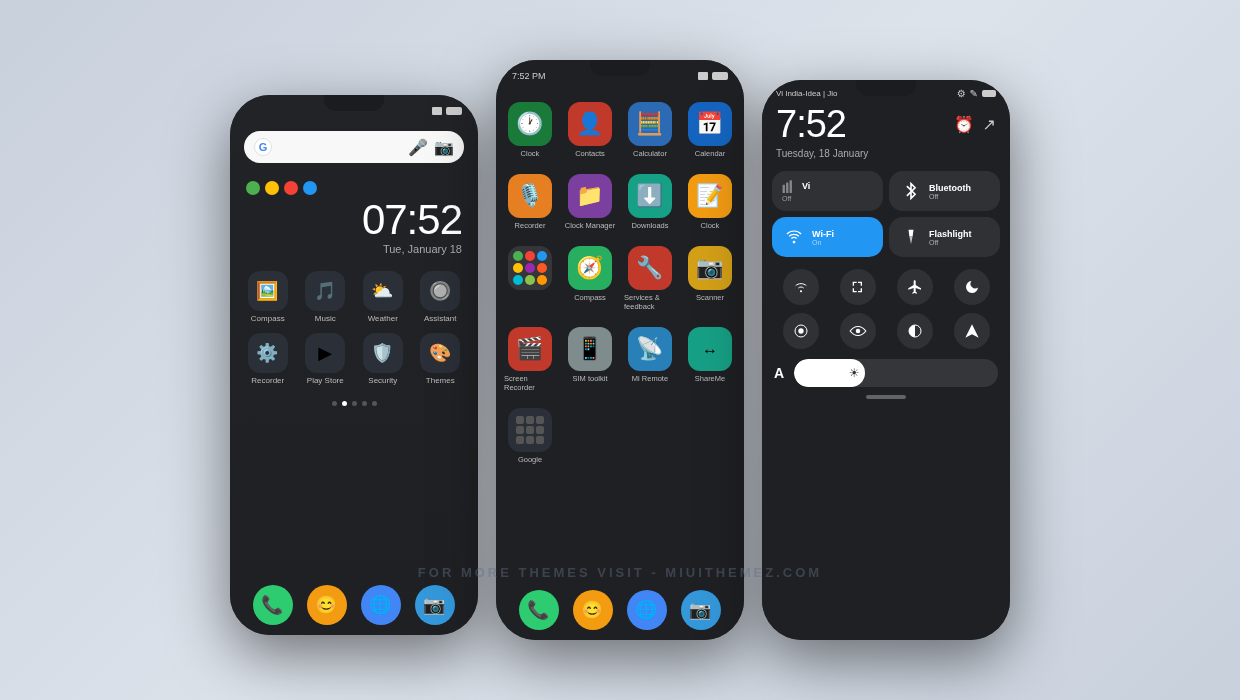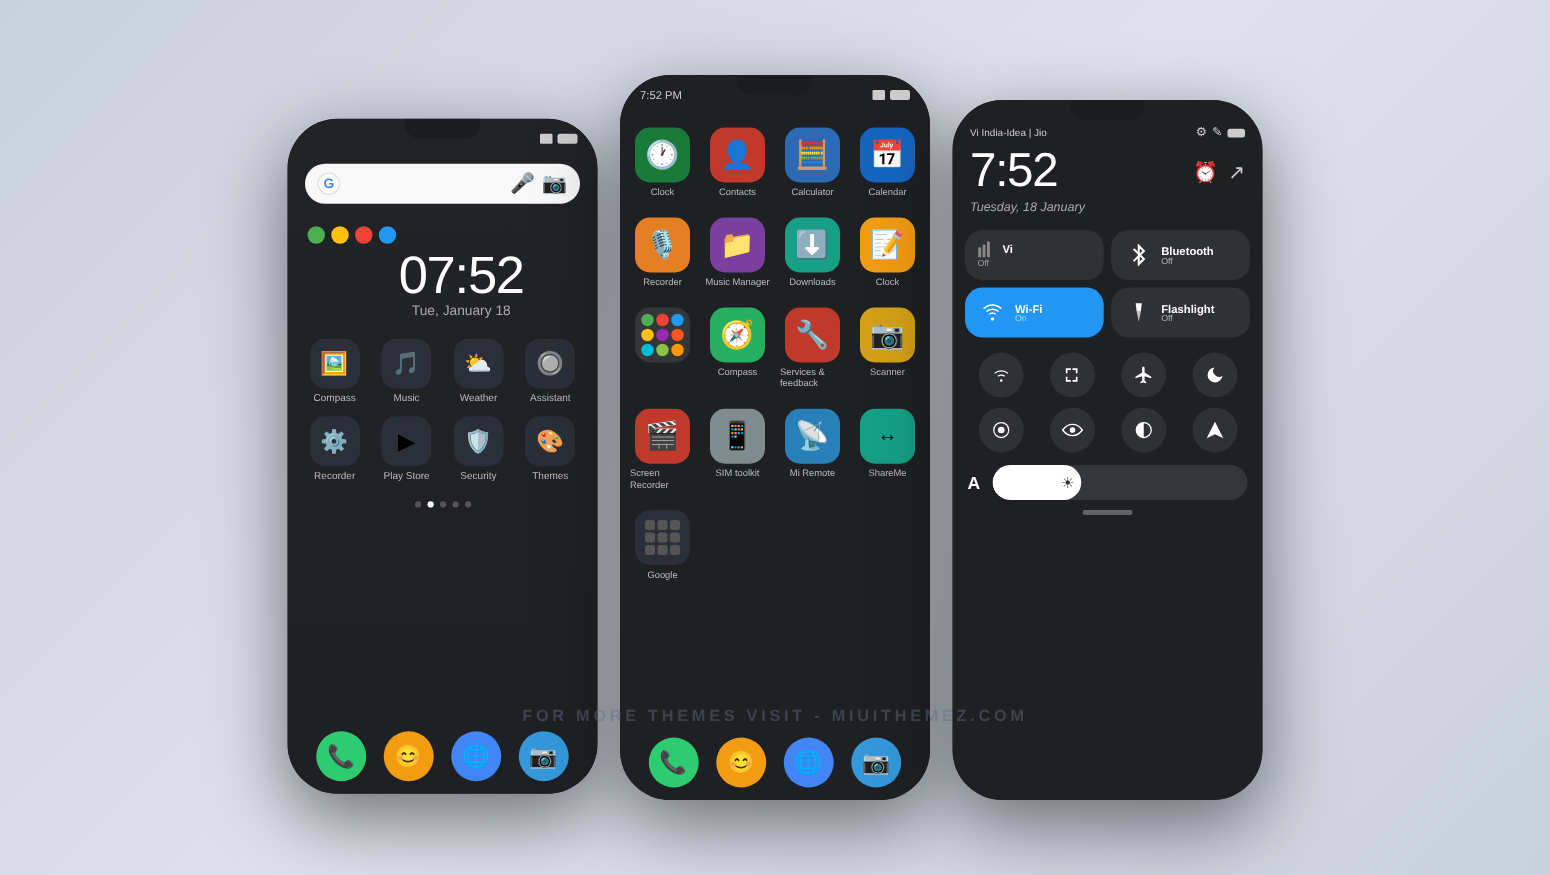--- a/index.html
+++ b/index.html
@@ -127,21 +127,21 @@
       flex-shrink: 0;
     }
 
     .search-bar-spacer { flex: 1; }
 
     .search-bar-icons { display: flex; gap: 6px; }
 
     
     .clock-widget {
       padding: 10px 16px 4px;
-      text-align: center;
+      text-align: right;
     }
 
     .color-dots {
       display: flex;
       gap: 5px;
       margin-bottom: 4px;
     }
 
     .dot {
       width: 14px;
@@ -297,39 +297,38 @@
       background: #1e2023;
       height: 100%;
       display: flex;
       flex-direction: column;
     }
 
     .cc-status-bar {
       display: flex;
       justify-content: space-between;
       align-items: center;
-      padding: 20px 14px 2px;
+      padding: 8px 14px 2px;
       font-size: 8px;
       color: #ccc;
     }
 
     .cc-time-large {
       font-size: 38px;
       font-weight: 200;
       color: white;
       padding: 2px 14px;
       letter-spacing: -1px;
     }
 
     .cc-date {
       font-size: 10px;
       color: #aaa;
       padding: 0 14px;
       margin-bottom: 8px;
-      font-style: italic;
     }
 
     .cc-grid {
       display: grid;
       grid-template-columns: 1fr 1fr;
       gap: 6px;
       padding: 4px 10px;
     }
 
     .cc-tile {
@@ -572,21 +571,21 @@
           <div class="drawer-app-icon" style="background:#1565c0;">📅</div>
           <span class="drawer-app-label">Calendar</span>
         </div>
 
         <div class="drawer-app-item">
           <div class="drawer-app-icon" style="background:#e67e22;">🎙️</div>
           <span class="drawer-app-label">Recorder</span>
         </div>
         <div class="drawer-app-item">
           <div class="drawer-app-icon" style="background:#7b3fa0;">📁</div>
-          <span class="drawer-app-label">Music Manager</span>
+          <span class="drawer-app-label">Clock Manager</span>
         </div>
         <div class="drawer-app-item">
           <div class="drawer-app-icon" style="background:#16a085;">⬇️</div>
           <span class="drawer-app-label">Downloads</span>
         </div>
         <div class="drawer-app-item">
           <div class="drawer-app-icon" style="background:#f39c12;">📝</div>
           <span class="drawer-app-label">Clock</span>
         </div>
 

